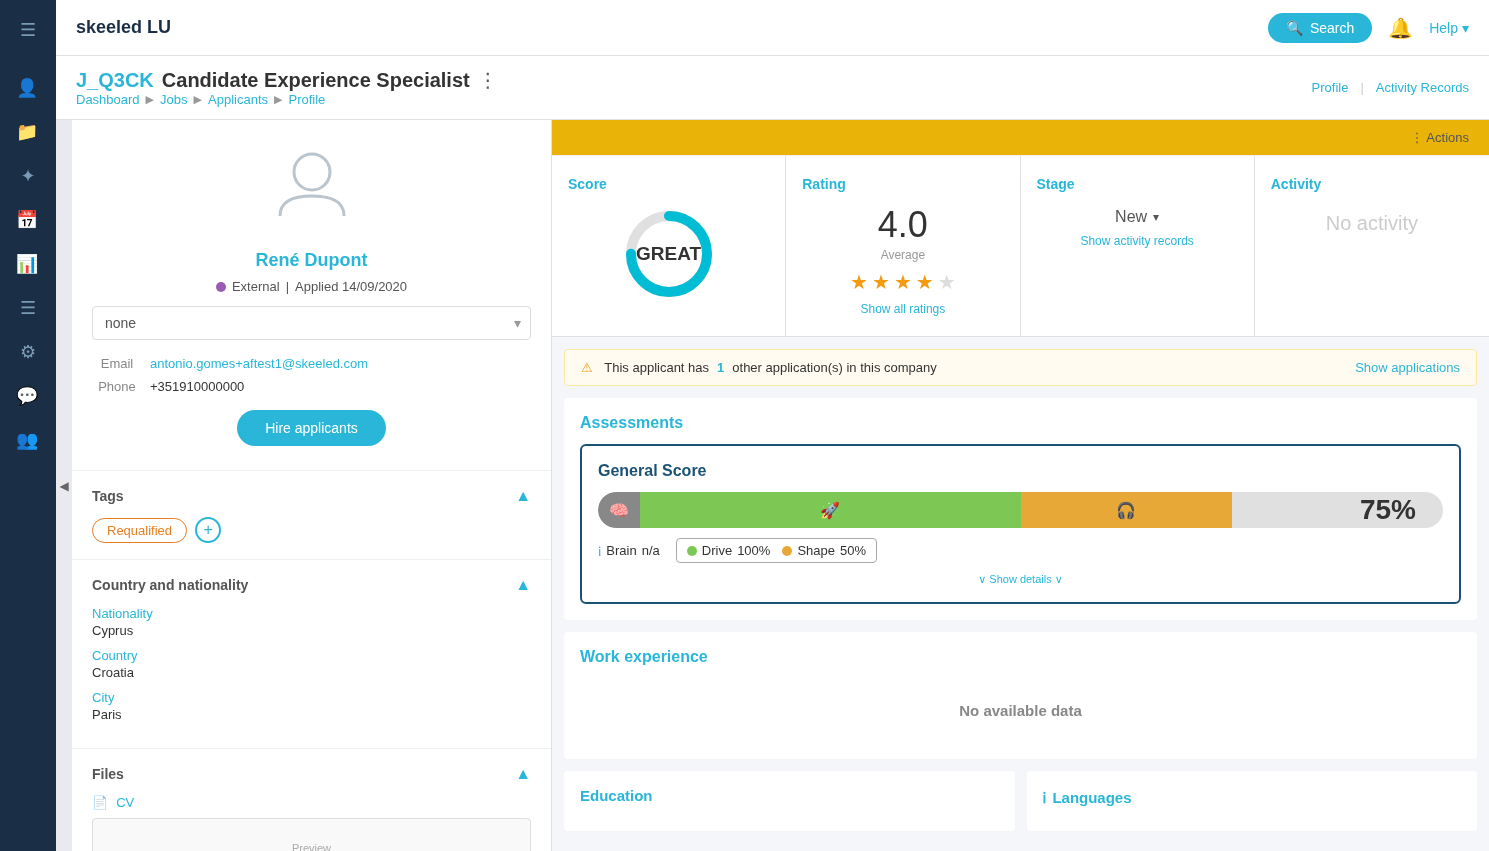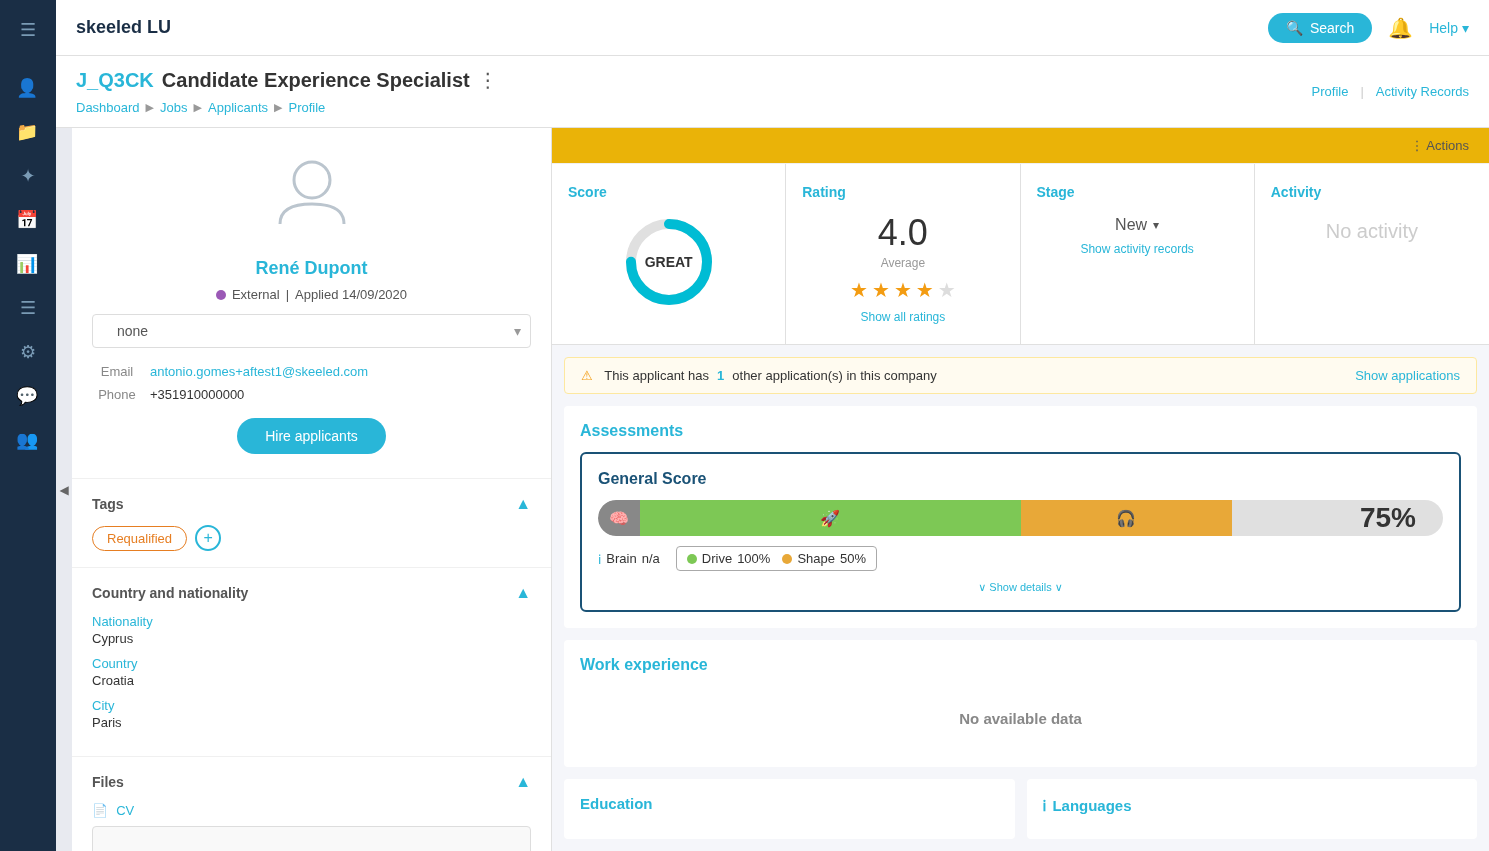--- a/index.html
+++ b/index.html
@@ -18,21 +18,21 @@
     
     .topnav { background: #fff; height: 56px; display: flex; align-items: center; justify-content: space-between; padding: 0 20px; border-bottom: 1px solid #e0e0e0; flex-shrink: 0; }
     .topnav-brand { font-size: 18px; font-weight: 600; color: #1a2e45; }
     .topnav-right { display: flex; align-items: center; gap: 16px; }
     .search-btn { background: #29b6d8; color: #fff; border: none; border-radius: 20px; padding: 7px 18px; cursor: pointer; display: flex; align-items: center; gap: 6px; font-size: 14px; }
     .help-btn { color: #29b6d8; font-size: 14px; cursor: pointer; display: flex; align-items: center; gap: 4px; }
     .notif-icon { color: #29b6d8; font-size: 20px; cursor: pointer; }
 
     
     .job-header { background: #fff; border-bottom: 1px solid #e0e0e0; padding: 12px 20px; flex-shrink: 0; display: flex; align-items: center; justify-content: space-between; }
-    .job-header-left { display: flex; flex-direction: column; gap: 8px; }
+    .job-header-left { display: flex; flex-direction: column; gap: 0; }
     .job-title { display: flex; align-items: center; gap: 8px; font-size: 20px; }
     .job-code { color: #29b6d8; font-weight: 600; }
     .job-name { font-weight: 600; color: #333; }
     .job-menu-icon { color: #555; cursor: pointer; }
     .breadcrumb { display: flex; align-items: center; gap: 6px; font-size: 13px; color: #666; }
     .breadcrumb a { color: #29b6d8; text-decoration: none; cursor: pointer; }
     .breadcrumb-sep { color: #999; font-size: 11px; }
     .job-header-right { display: flex; gap: 12px; align-items: center; font-size: 13px; }
     .job-header-right a { color: #29b6d8; text-decoration: none; cursor: pointer; }
     .job-header-right .sep { color: #ccc; }
@@ -43,21 +43,21 @@
     
     .collapse-toggle { width: 16px; background: #e8eaf0; display: flex; align-items: center; justify-content: center; cursor: pointer; color: #666; font-size: 12px; }
 
     
     .left-panel { width: 480px; background: #fff; border-right: 1px solid #e0e0e0; overflow-y: auto; flex-shrink: 0; }
     .profile-card { padding: 24px 20px; text-align: center; border-bottom: 1px solid #f0f0f0; }
     .avatar-icon { font-size: 60px; color: #ccd3db; margin-bottom: 12px; }
     .candidate-name { font-size: 18px; font-weight: 600; color: #29b6d8; margin-bottom: 8px; }
     .candidate-meta { display: flex; align-items: center; justify-content: center; gap: 6px; font-size: 13px; color: #555; margin-bottom: 12px; }
     .ext-dot { width: 10px; height: 10px; background: #9b59b6; border-radius: 50%; display: inline-block; }
-    .pipeline-select { width: 100%; border: 1px solid #ddd; border-radius: 4px; padding: 8px 24px; color: #555; appearance: none; cursor: pointer; font-size: 14px; background: #fff; }
+    .pipeline-select { width: 100%; border: 1px solid #ddd; border-radius: 4px; padding: 8px 12px; color: #555; appearance: none; cursor: pointer; font-size: 14px; background: #fff; }
     .pipeline-wrapper { position: relative; margin-bottom: 12px; }
     .pipeline-wrapper::after { content: '▾'; position: absolute; right: 10px; top: 50%; transform: translateY(-50%); color: #999; pointer-events: none; }
     .contact-row { display: flex; align-items: center; gap: 8px; padding: 4px 0; font-size: 13px; }
     .contact-label { color: #888; min-width: 50px; }
     .contact-value { color: #29b6d8; }
     .contact-value.phone { color: #333; }
     .hire-btn { background: #29b6d8; color: #fff; border: none; border-radius: 20px; padding: 10px 28px; font-size: 14px; cursor: pointer; margin-top: 12px; }
 
     
     .panel-section { padding: 16px 20px; border-bottom: 1px solid #f0f0f0; }
@@ -87,21 +87,21 @@
     
     .score-cards { display: grid; grid-template-columns: 1fr 1fr 1fr 1fr; border-bottom: 1px solid #e0e0e0; background: #fff; }
     .score-card { padding: 20px 16px; border-right: 1px solid #e0e0e0; }
     .score-card:last-child { border-right: none; }
     .score-card-title { color: #29b6d8; font-size: 14px; font-weight: 600; margin-bottom: 12px; }
 
     
     .donut-wrapper { display: flex; align-items: center; justify-content: center; }
     .donut { position: relative; width: 100px; height: 100px; }
     .donut svg { transform: rotate(-90deg); }
-    .donut-label { position: absolute; top: 50%; left: 50%; transform: translate(-50%, -50%); font-size: 14px; font-weight: 700; color: #333; text-align: center; }
+    .donut-label { position: absolute; top: 50%; left: 50%; transform: translate(-50%, -50%); font-size: 19px; font-weight: 700; color: #333; text-align: center; }
 
     
     .rating-number { font-size: 36px; font-weight: 300; color: #333; text-align: center; margin-bottom: 2px; }
     .rating-avg { font-size: 12px; color: #999; text-align: center; margin-bottom: 8px; }
     .stars { display: flex; justify-content: center; gap: 4px; font-size: 20px; }
     .star-filled { color: #f39c12; }
     .star-empty { color: #ddd; }
     .show-link { color: #29b6d8; font-size: 12px; text-align: center; cursor: pointer; display: block; margin-top: 8px; text-decoration: none; }
 
     

